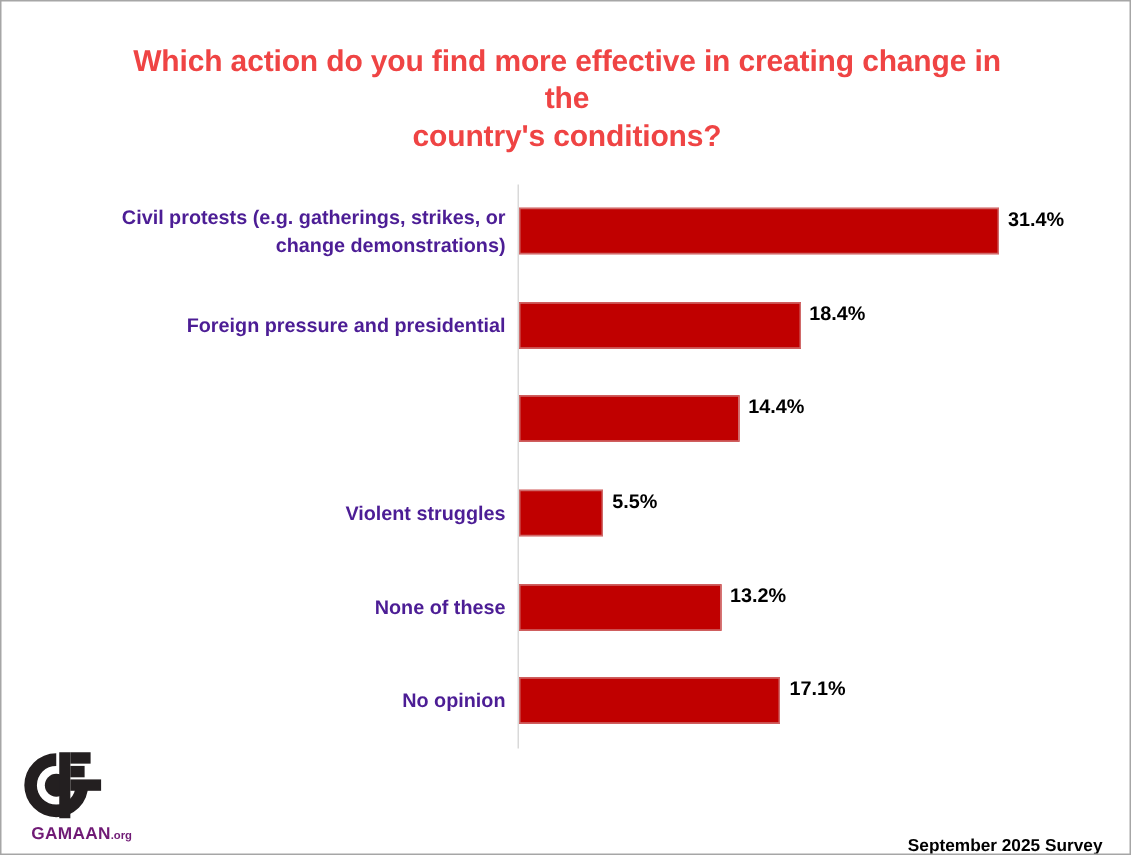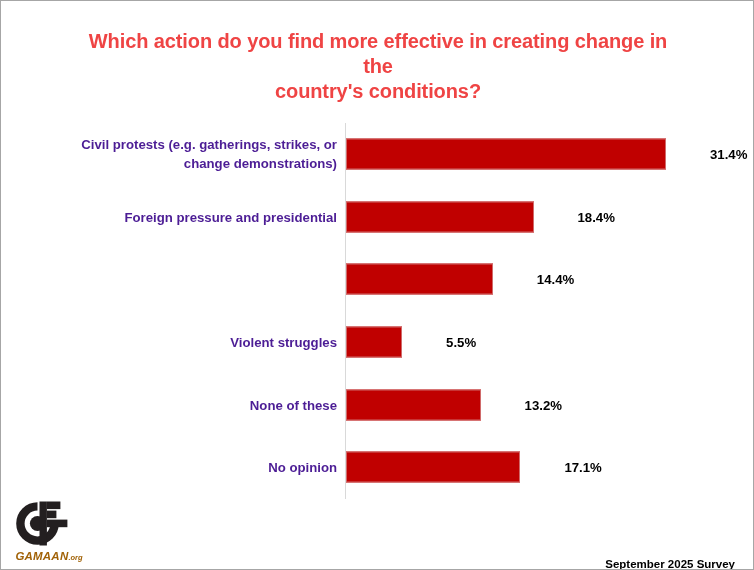--- a/index.html
+++ b/index.html
@@ -65,22 +65,20 @@
     top: 50%;
     transform: translateY(-50%);
   }
   .bar-wrap {
     position: absolute;
     left: 345px;
     top: 50%;
     transform: translateY(-50%);
     height: 31px;
     display: flex;
-    align-items: center;
-    gap: 38px;
   }
   .bar {
     height: 31px;
     background: #c00000;
     border: 1px solid #d06a6a;
     box-sizing: border-box;
   }
   .bar-value {
     font-size: 13.2px;
     font-weight: bold;
@@ -101,24 +99,23 @@
     left: 2px;
     top: 0;
     width: 62px;
     height: 47px;
   }
   #logo-word {
     position: absolute;
     left: 0;
     top: 46px;
     width: 78px;
-    text-align: center;
-    color: #a16207;
+    text-align: right;
+    color: #701a75;
     white-space: nowrap;
-    font-style: italic;
   }
   #logo-word .big {
     font-size: 11.5px;
     font-weight: bold;
     letter-spacing: 0.2px;
   }
   #logo-word .small {
     font-size: 7.5px;
     font-weight: bold;
   }

